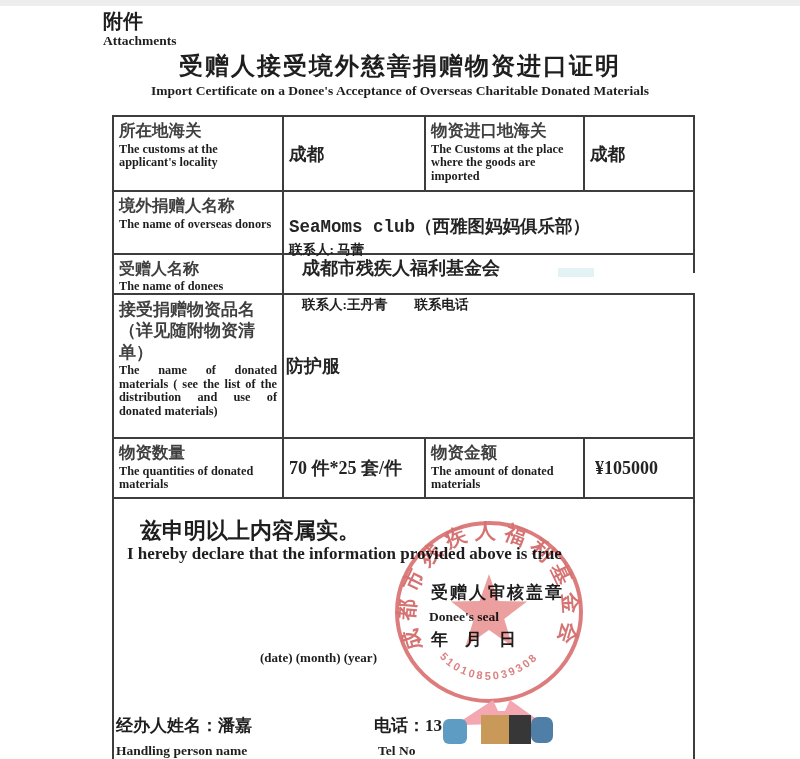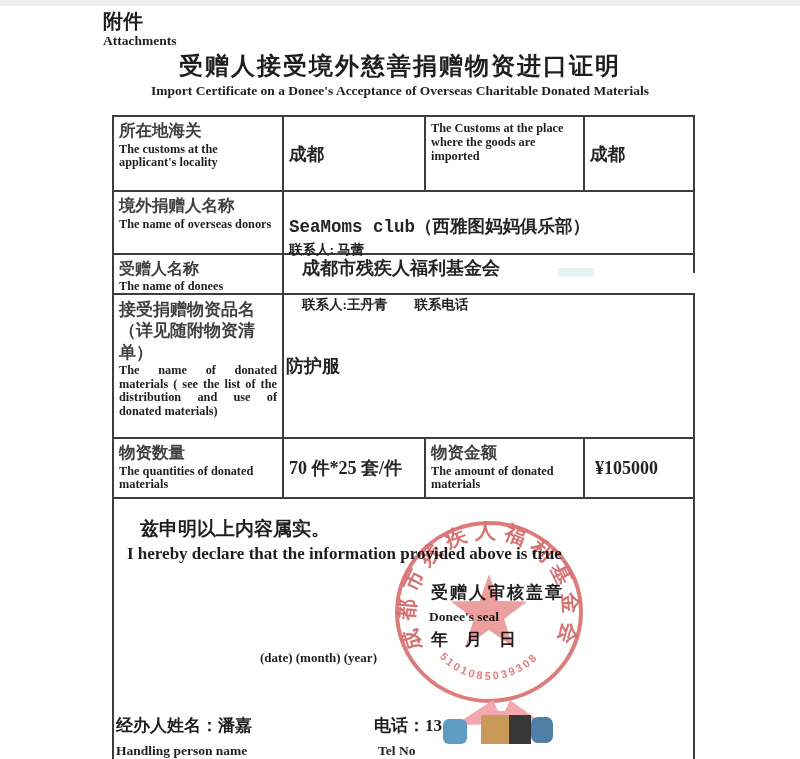--- a/index.html
+++ b/index.html
@@ -25,21 +25,21 @@
   .br { border-right-width:2px; } .bb { border-bottom-width:2px; }
   .zh { font-size:16.5px; font-weight:600; line-height:1.25; color:#404040; }
   .en { font-size:12.3px; font-weight:700; line-height:1.12; margin-top:1px; }
   .tc { }
   .jt { text-align:justify; }
   .vc { display:flex; align-items:center; justify-content:flex-start; }
   .val { font-size:17.5px; font-weight:600; color:#242424; }
   .mono { font-family:"Liberation Mono","DejaVu Sans Mono",monospace; font-weight:700; }
   .line2 { font-size:13.5px; font-weight:700; margin-top:3px; }
 
-  .decl-zh { font-size:19px; font-weight:700; }
+  .decl-zh { font-size:22px; font-weight:700; }
   .decl-en { font-size:17px;  font-weight:700; }
   .seal-zh { font-size:17px; font-weight:600; letter-spacing:2px; }
   .seal-en { font-size:13.5px; font-weight:700; }
   .date-zh { font-size:17px; font-weight:600; }
   .date-en { font-size:13px; font-weight:700; }
   .foot-zh { font-size:17px; font-weight:600; }
   .foot-en { font-size:13.5px; font-weight:700; }
 
   .redaction-white { background:#ffffff; }
   .smudge { background:#d9edef; opacity:.75; }
@@ -60,20 +60,21 @@
   <div class="abs tbl">
 
     <div class="cell br bb" style="left:0;top:0;width:170px;height:75px">
       <div class="zh">所在地海关</div>
       <div class="en">The customs at the applicant's locality</div>
     </div>
     <div class="cell br bb vc" style="left:170px;top:0;width:142px;height:75px">
       <span class="val">成都</span>
     </div>
     <div class="cell br bb" style="left:312px;top:0;width:159px;height:75px">
+      <div class="zh">物资进口地海关</div>
       <div class="en">The Customs at the place where the goods are imported</div>
     </div>
     <div class="cell bb vc" style="left:471px;top:0;right:0;height:75px">
       <span class="val">成都</span>
     </div>
 
     <div class="cell br bb" style="left:0;top:75px;width:170px;height:63px">
       <div class="zh tc">境外捐赠人名称</div>
       <div class="en">The name of overseas donors</div>
     </div>

